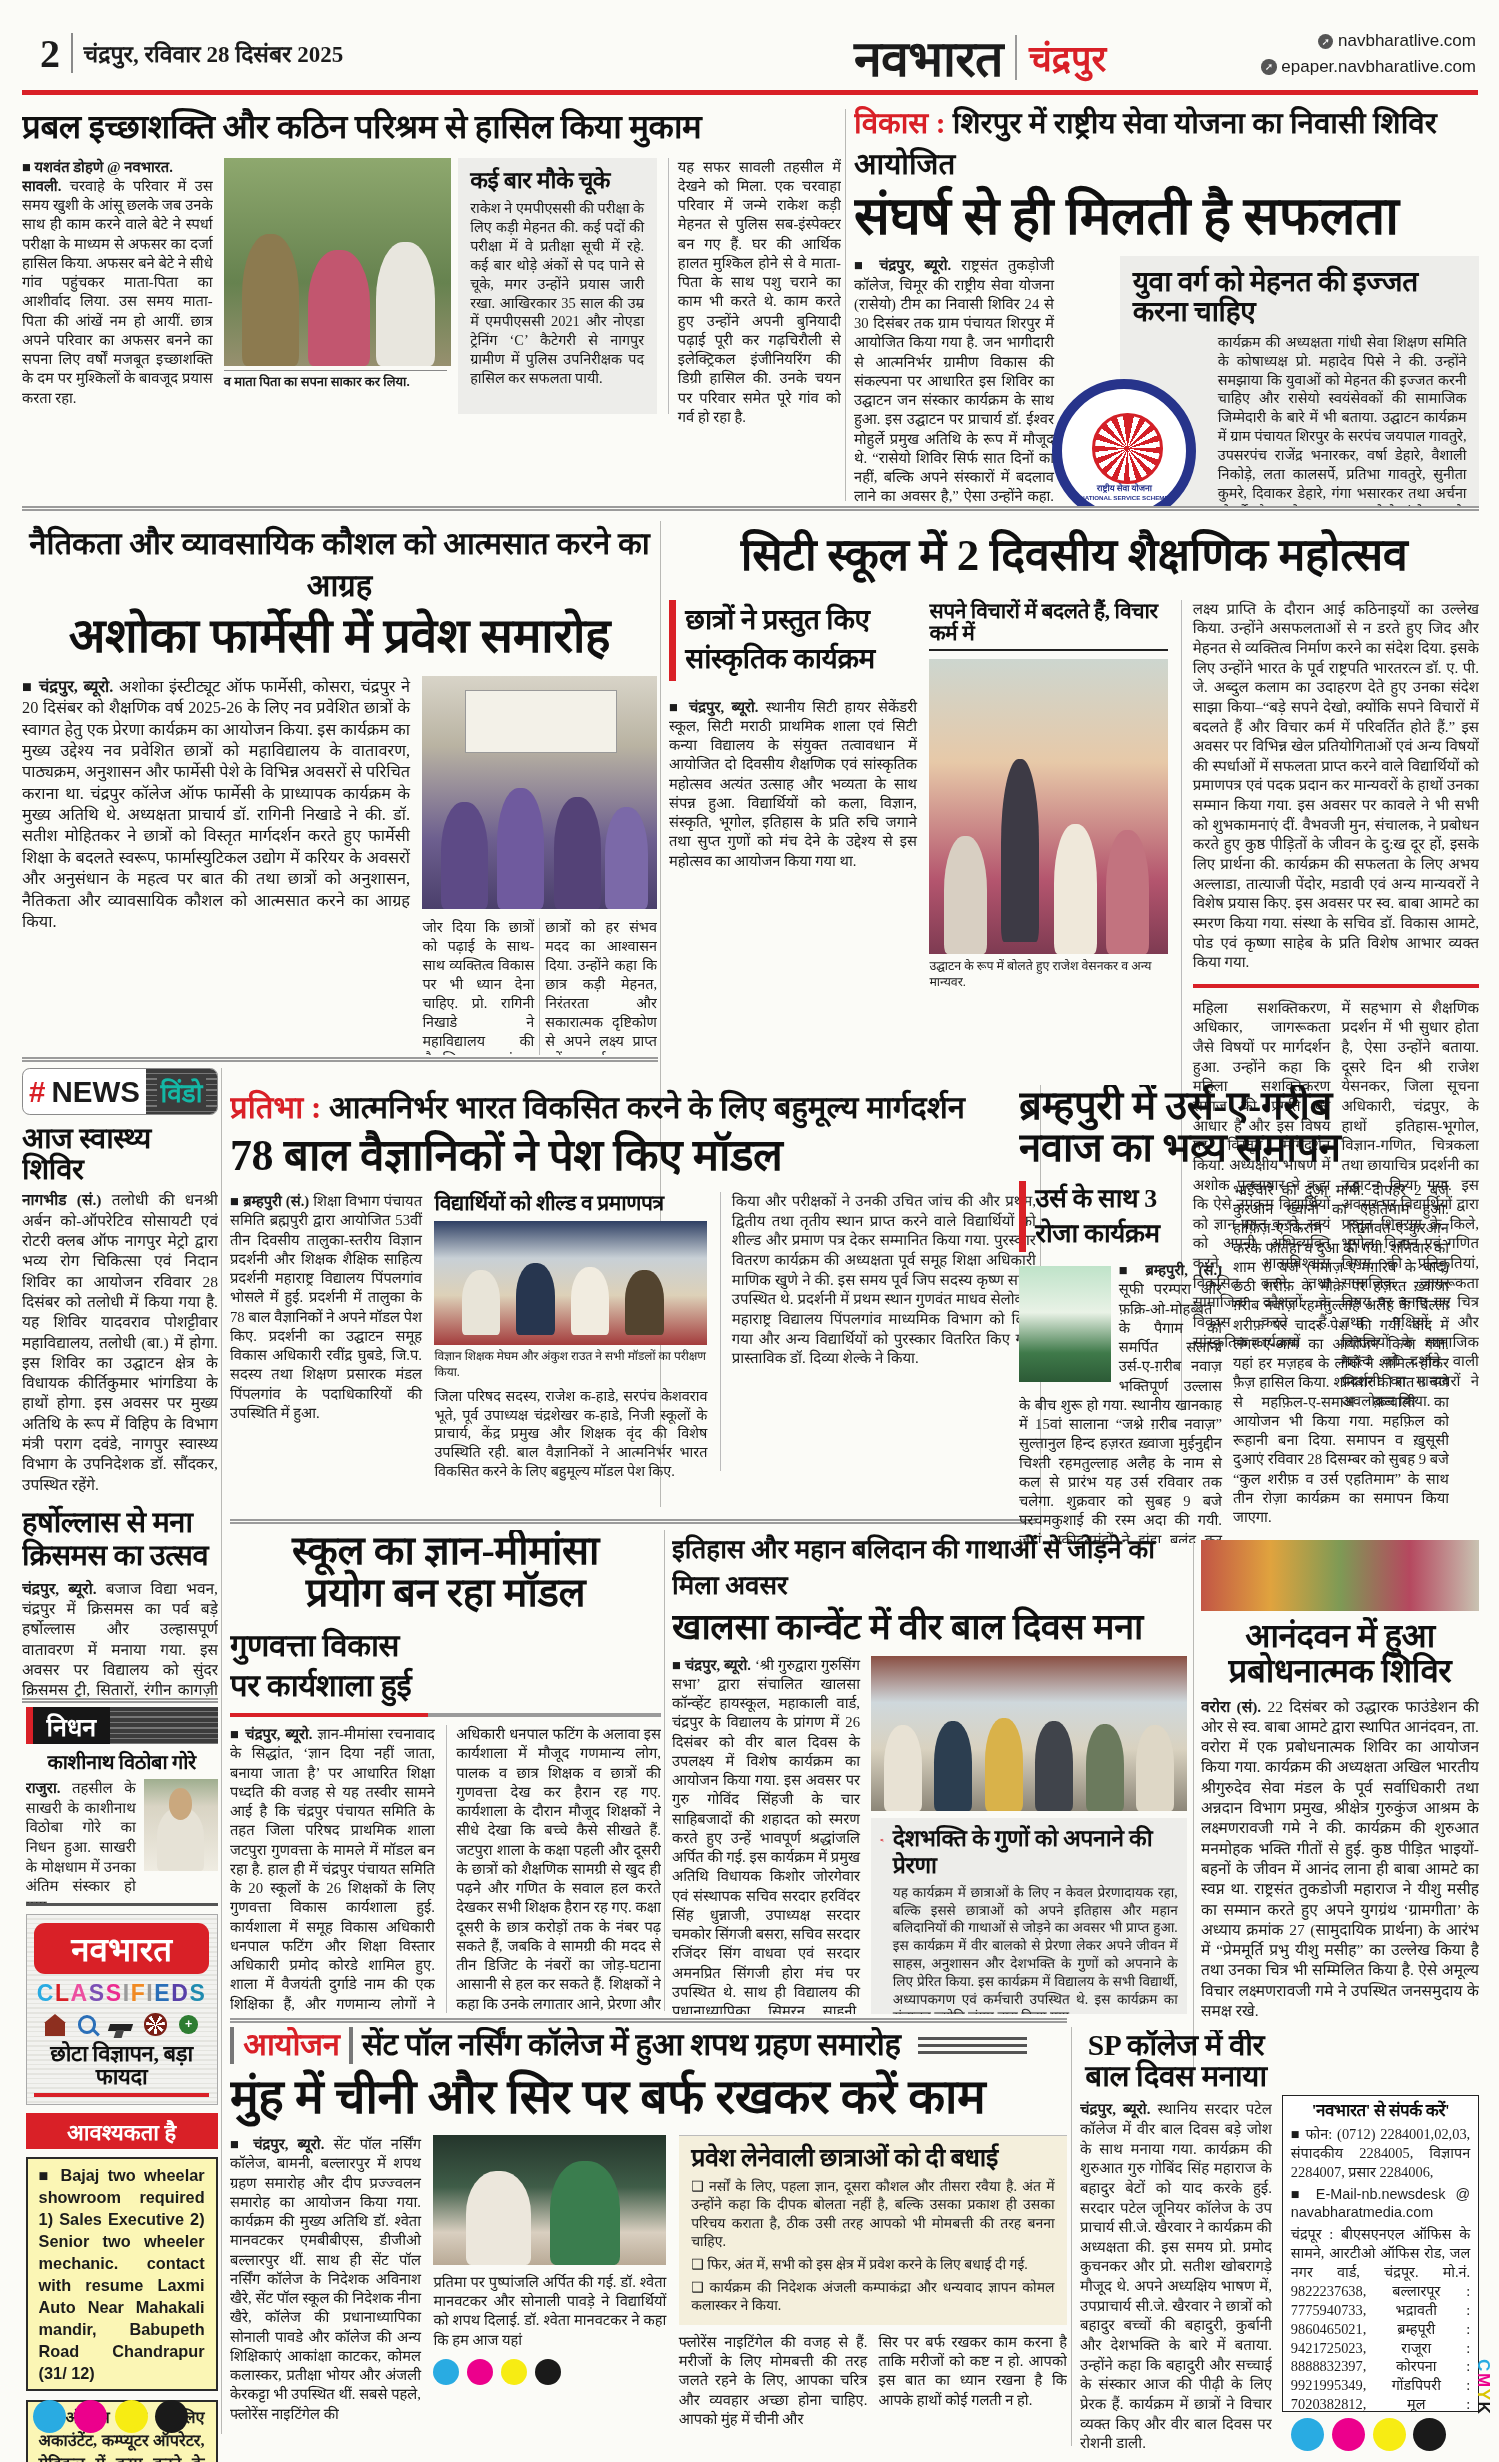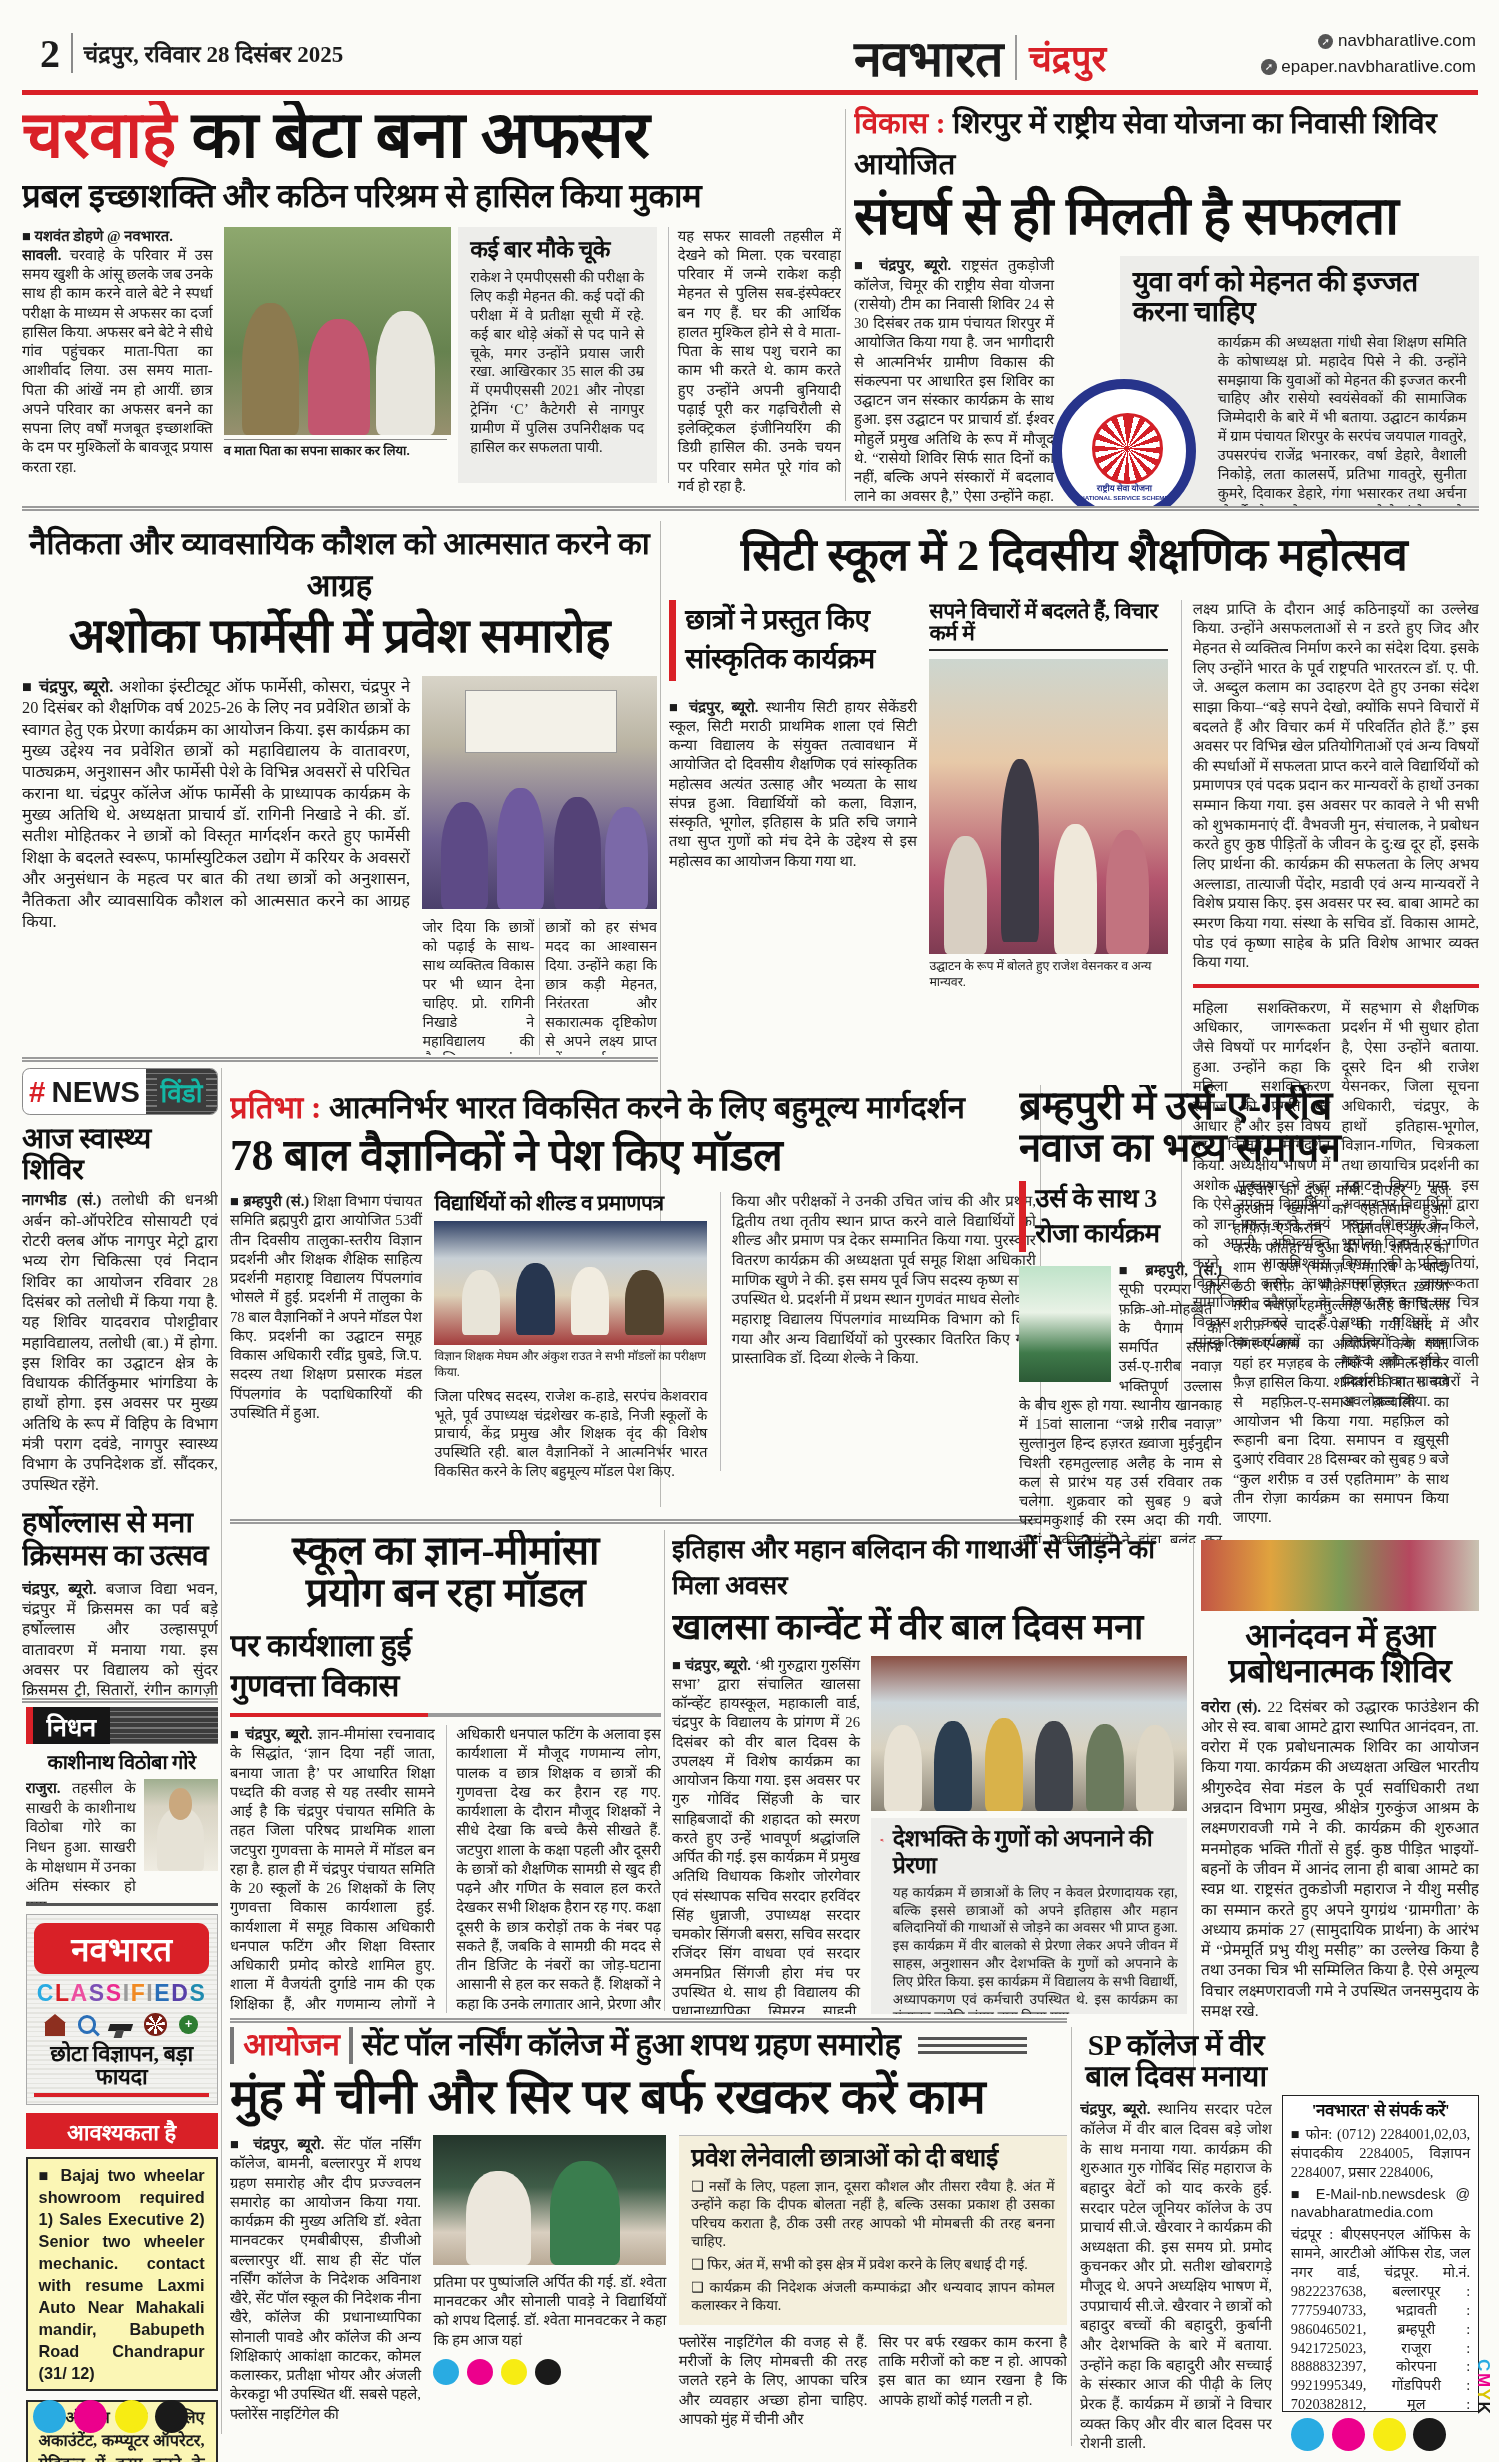--- a/index.html
+++ b/index.html
@@ -57,21 +57,20 @@
     <span style="width:1.6px;height:45px;background:#9a9a9a;"></span>
     <span class="red" style="font-size:36px;font-weight:bold;">चंद्रपुर</span>
   </div>
   <div class="abs" style="right:23px;top:28px;text-align:right;font-family:'Liberation Sans',sans-serif;font-size:17px;line-height:1.5;">
     <div><span class="ic" style="width:15.5px;height:15.5px;border-radius:50%;background:#555;color:#fff;font-size:10px;line-height:15.5px;text-align:center;">➚</span><span>navbharatlive.com</span></div>
     <div><span class="ic" style="width:15.5px;height:15.5px;border-radius:50%;background:#555;color:#fff;font-size:10px;line-height:15.5px;text-align:center;">➚</span><span>epaper.navbharatlive.com</span></div>
   </div>
   <div class="abs rule-red" style="left:22px;top:90px;width:1456px;"></div>
 
   <section class="abs" style="left:22px;top:101px;width:819px;height:405px;overflow:hidden;">
-    <h1 class="hl" style="font-size:65px;margin:0;"><span class="red">चरवाहे</span><span> का बेटा बना अफसर</span></h1>
     <div class="hl" style="font-size:33px;margin-top:9.3px;">प्रबल इच्छाशक्ति और कठिन परिश्रम से हासिल किया मुकाम</div>
     <div class="flexrow" style="gap:11px;margin-top:12.4px;height:256px;">
       <div class="col body-text" style="width:194px;">
         <div class="byline">■ यशवंत डोहणे @ नवभारत.</div>
         <span class="byline">सावली.</span>
         <span>चरवाहे के परिवार में उस समय खुशी के आंसू छलके जब उनके साथ ही काम करने वाले बेटे ने स्पर्धा परीक्षा के माध्यम से अफसर का दर्जा हासिल किया. अफसर बने बेटे ने सीधे गांव पहुंचकर माता-पिता का आशीर्वाद लिया. उस समय माता-पिता की आंखें नम हो आयीं. छात्र अपने परिवार का अफसर बनने का सपना लिए वर्षों मजबूत इच्छाशक्ति के दम पर मुश्किलों के बावजूद प्रयास करता रहा.</span>
       </div>
       <div class="col" style="width:227px;">
         <div class="photo" style="width:227px;height:208px;background:linear-gradient(180deg,#8ea86e,#66824f 60%,#97906f);">
           <div class="fig" style="left:18.6px;bottom:0;width:57px;height:132px;background:#8c7a4f;"></div>
@@ -244,22 +243,22 @@
       <div class="col body-text" style="flex:1;font-size:14.7px;">भाईचारे की दुआ मांगी. दोपहर 2 बजे कुरआन ख्वानी का एहतिमाम हुआ. हाफ़िज़-ए-किराम तिलावत-ए-कुरआन करके फातेहा व दुआ की गयी. शनिवार को शाम 6 बजे (नमाज़-ए-मग़रिब के बाद) छठी शरीफ़ के मौक़े पर हज़रत ख़्वाजा ग़रीब नवाज़ रहमतुल्लाह अलैह के चिल्ला शरीफ़ पर चादर पेश की गयी. बाद में लंगर-ए-आम का आयोजन किया गया. यहां हर मज़हब के लोगों ने शामिल होकर फ़ैज़ हासिल किया. शनिवार की रात 8 बजे से महफ़िल-ए-समाअ क़व्वाली का आयोजन भी किया गया. महफ़िल को रूहानी बना दिया. समापन व ख़ुसूसी दुआएं रविवार 28 दिसम्बर को सुबह 9 बजे “कुल शरीफ़ व उर्स एहतिमाम” के साथ तीन रोज़ा कार्यक्रम का समापन किया जाएगा.</div>
     </div>
   </section>
 
   <section class="abs" style="left:230px;top:1530px;width:431px;height:483px;overflow:hidden;">
     <h2 class="hl" style="font-size:40px;margin:0;text-align:center;">
       <div>स्कूल का ज्ञान-मीमांसा</div>
       <div>प्रयोग बन रहा मॉडल</div>
     </h2>
     <div class="hl" style="font-size:31px;margin-top:11px;line-height:1.3;">
+      <div>गुणवत्ता विकास</div>
       <div>पर कार्यशाला हुई</div>
-      <div>गुणवत्ता विकास</div>
     </div>
     <div style="height:4.7px;margin:6.2px 0 7.8px 0;background:linear-gradient(90deg,#d92027 0 46%,#9a9a9a 46% 100%);"></div>
     <div class="flexrow" style="gap:11px;height:295px;">
       <div class="col body-text" style="flex:1;font-size:14.7px;">
         <span class="byline">■ चंद्रपुर, ब्यूरो.</span>
         <span>ज्ञान-मीमांसा रचनावाद के सिद्धांत, ‘ज्ञान दिया नहीं जाता, बनाया जाता है’ पर आधारित शिक्षा पध्दति की वजह से यह तस्वीर सामने आई है कि चंद्रपुर पंचायत समिति के तहत जिला परिषद प्राथमिक शाला जटपुरा गुणवत्ता के मामले में मॉडल बन रहा है. हाल ही में चंद्रपुर पंचायत समिति के 20 स्कूलों के 26 शिक्षकों के लिए गुणवत्ता विकास कार्यशाला हुई. कार्यशाला में समूह विकास अधिकारी धनपाल फटिंग और शिक्षा विस्तार अधिकारी प्रमोद कोरडे शामिल हुए. शाला में वैजयंती दुर्गाडे नाम की एक शिक्षिका हैं, और गणमान्य लोगों ने बताया कि उनका काम खास तौर पर सराहना के योग्य है. समूह शिक्षा</span>
       </div>
       <div class="col body-text" style="flex:1;border-left:0.8px solid #bbb;padding-left:9.3px;font-size:14.7px;">अधिकारी धनपाल फटिंग के अलावा इस कार्यशाला में मौजूद गणमान्य लोग, पालक व छात्र शिक्षक व छात्रों की गुणवत्ता देख कर हैरान रह गए. कार्यशाला के दौरान मौजूद शिक्षकों ने सीधे देखा कि बच्चे कैसे सीखते हैं. जटपुरा शाला के कक्षा पहली और दूसरी के छात्रों को शैक्षणिक सामग्री से खुद ही पढ़ने और गणित के सवाल हल करते देखकर सभी शिक्षक हैरान रह गए. कक्षा दूसरी के छात्र करोड़ों तक के नंबर पढ़ सकते हैं, जबकि वे सामग्री की मदद से तीन डिजिट के नंबरों का जोड़-घटाना आसानी से हल कर सकते हैं. शिक्षकों ने कहा कि उनके लगातार आने, प्रेरणा और मार्गदर्शन के साथ-साथ दुर्गापुर केंद्र के समन्वयक प्रमोद कोरडे के बार-बार आने से शैक्षणिक काम को नई गति मिल रही है. कार्यशाला में शिक्षक अविनाश जुमड़े और विवेक इट्टाद्वार ने जलिंधरनगर शाला के अपने दौरे के अनुभव बताए.</div>
     </div>
   </section>

